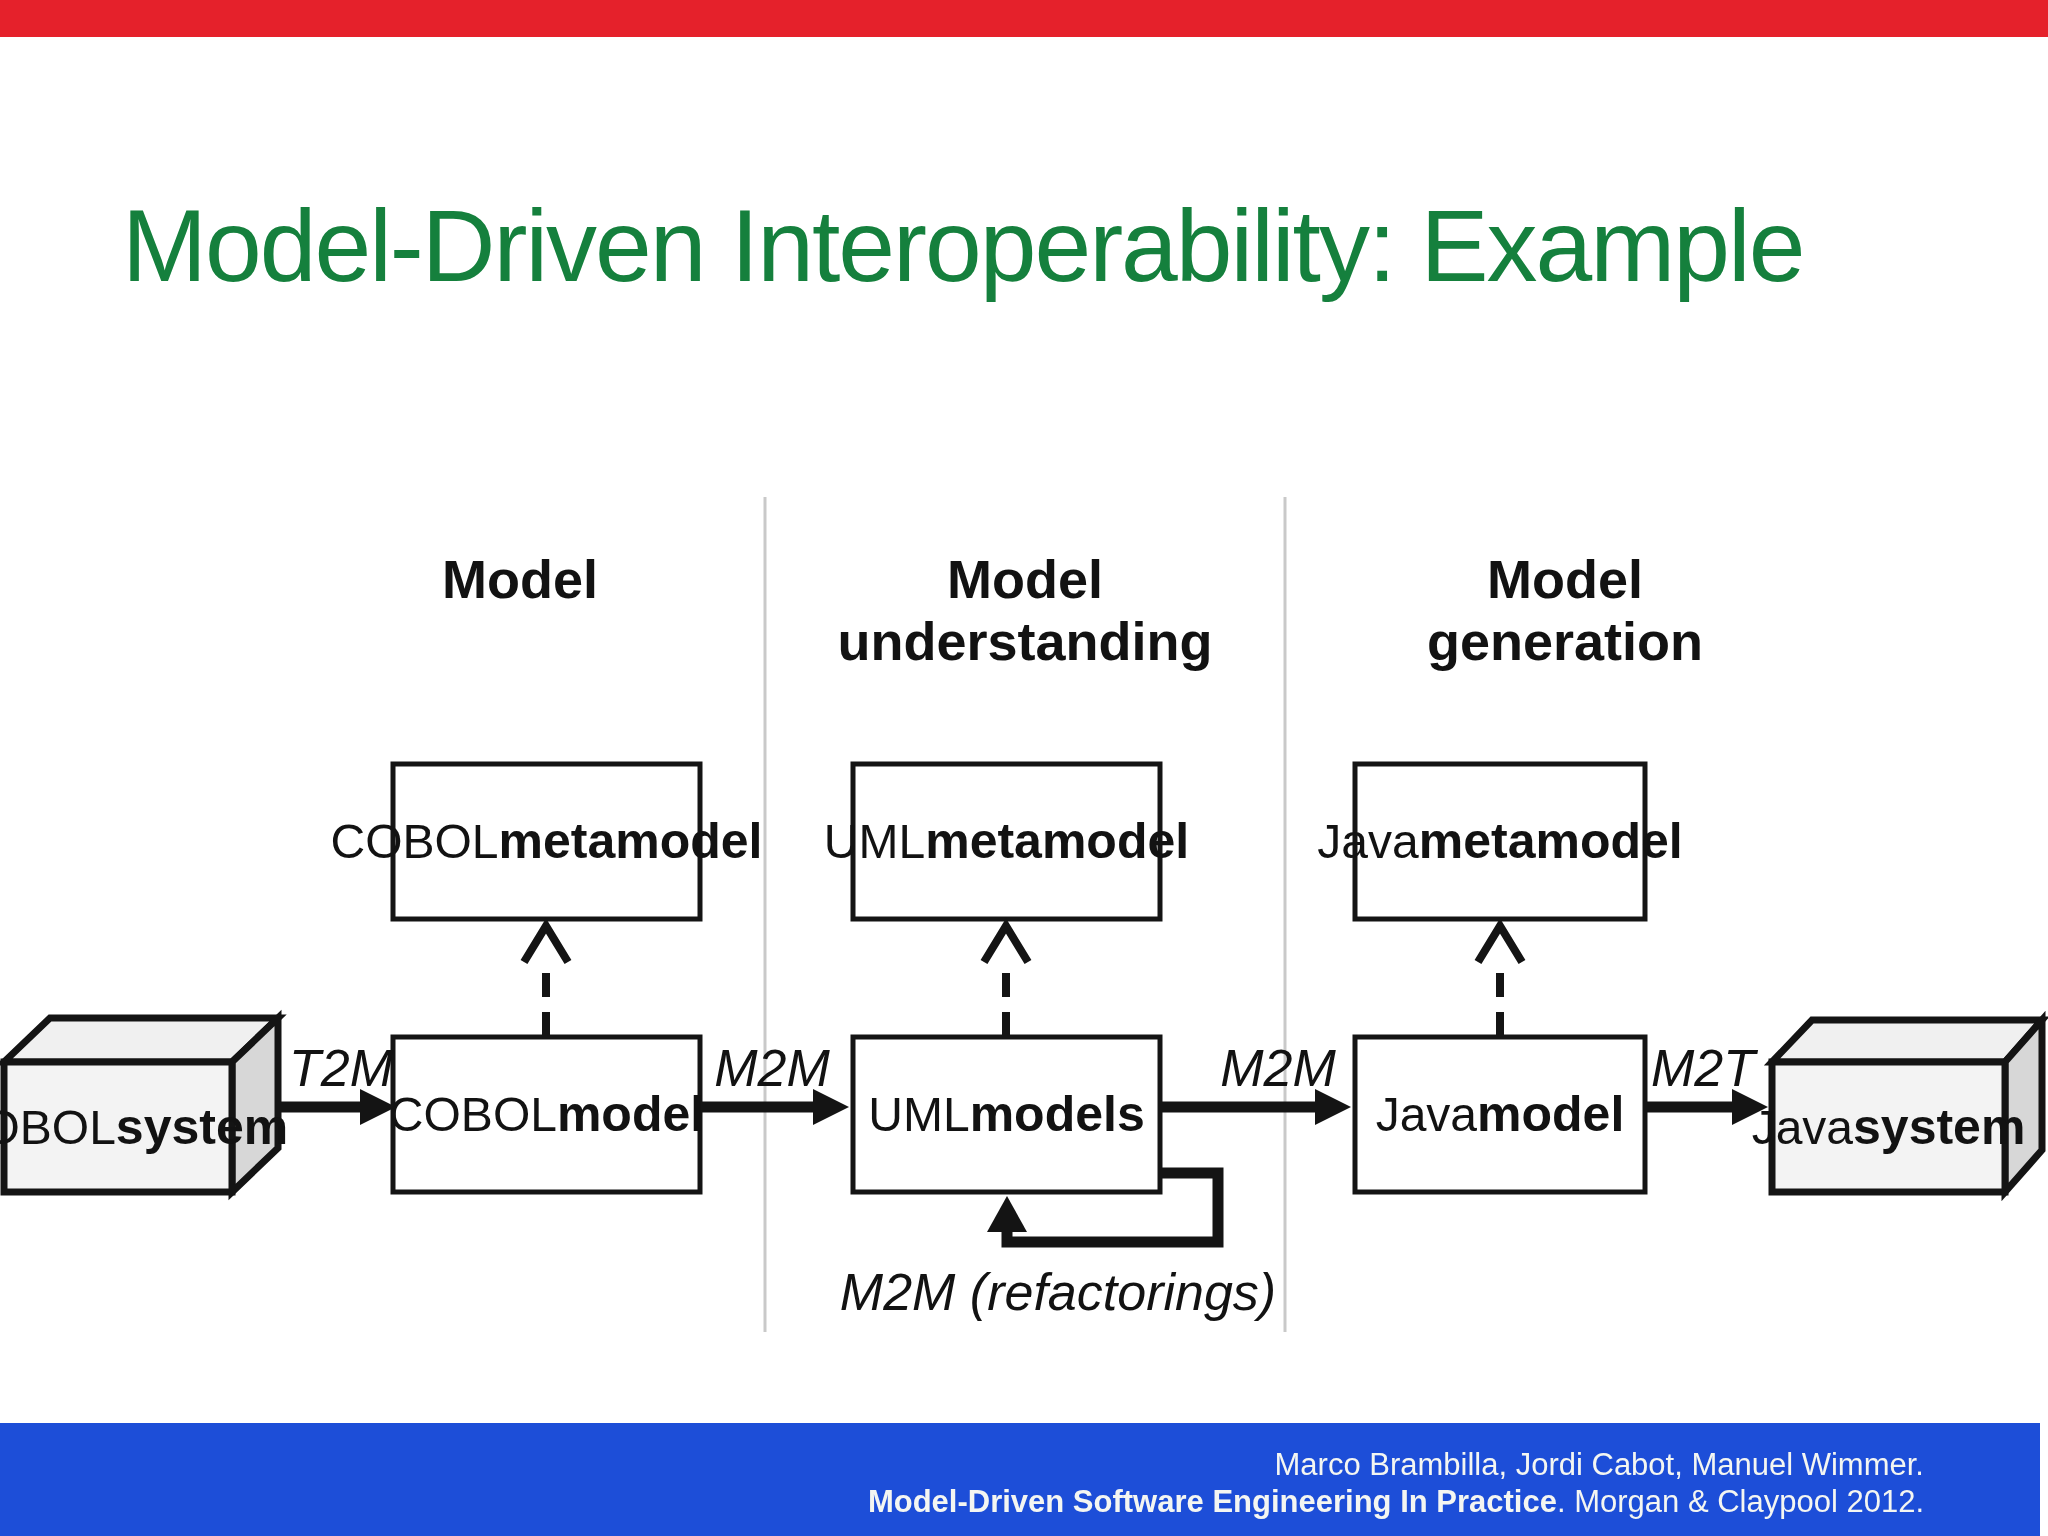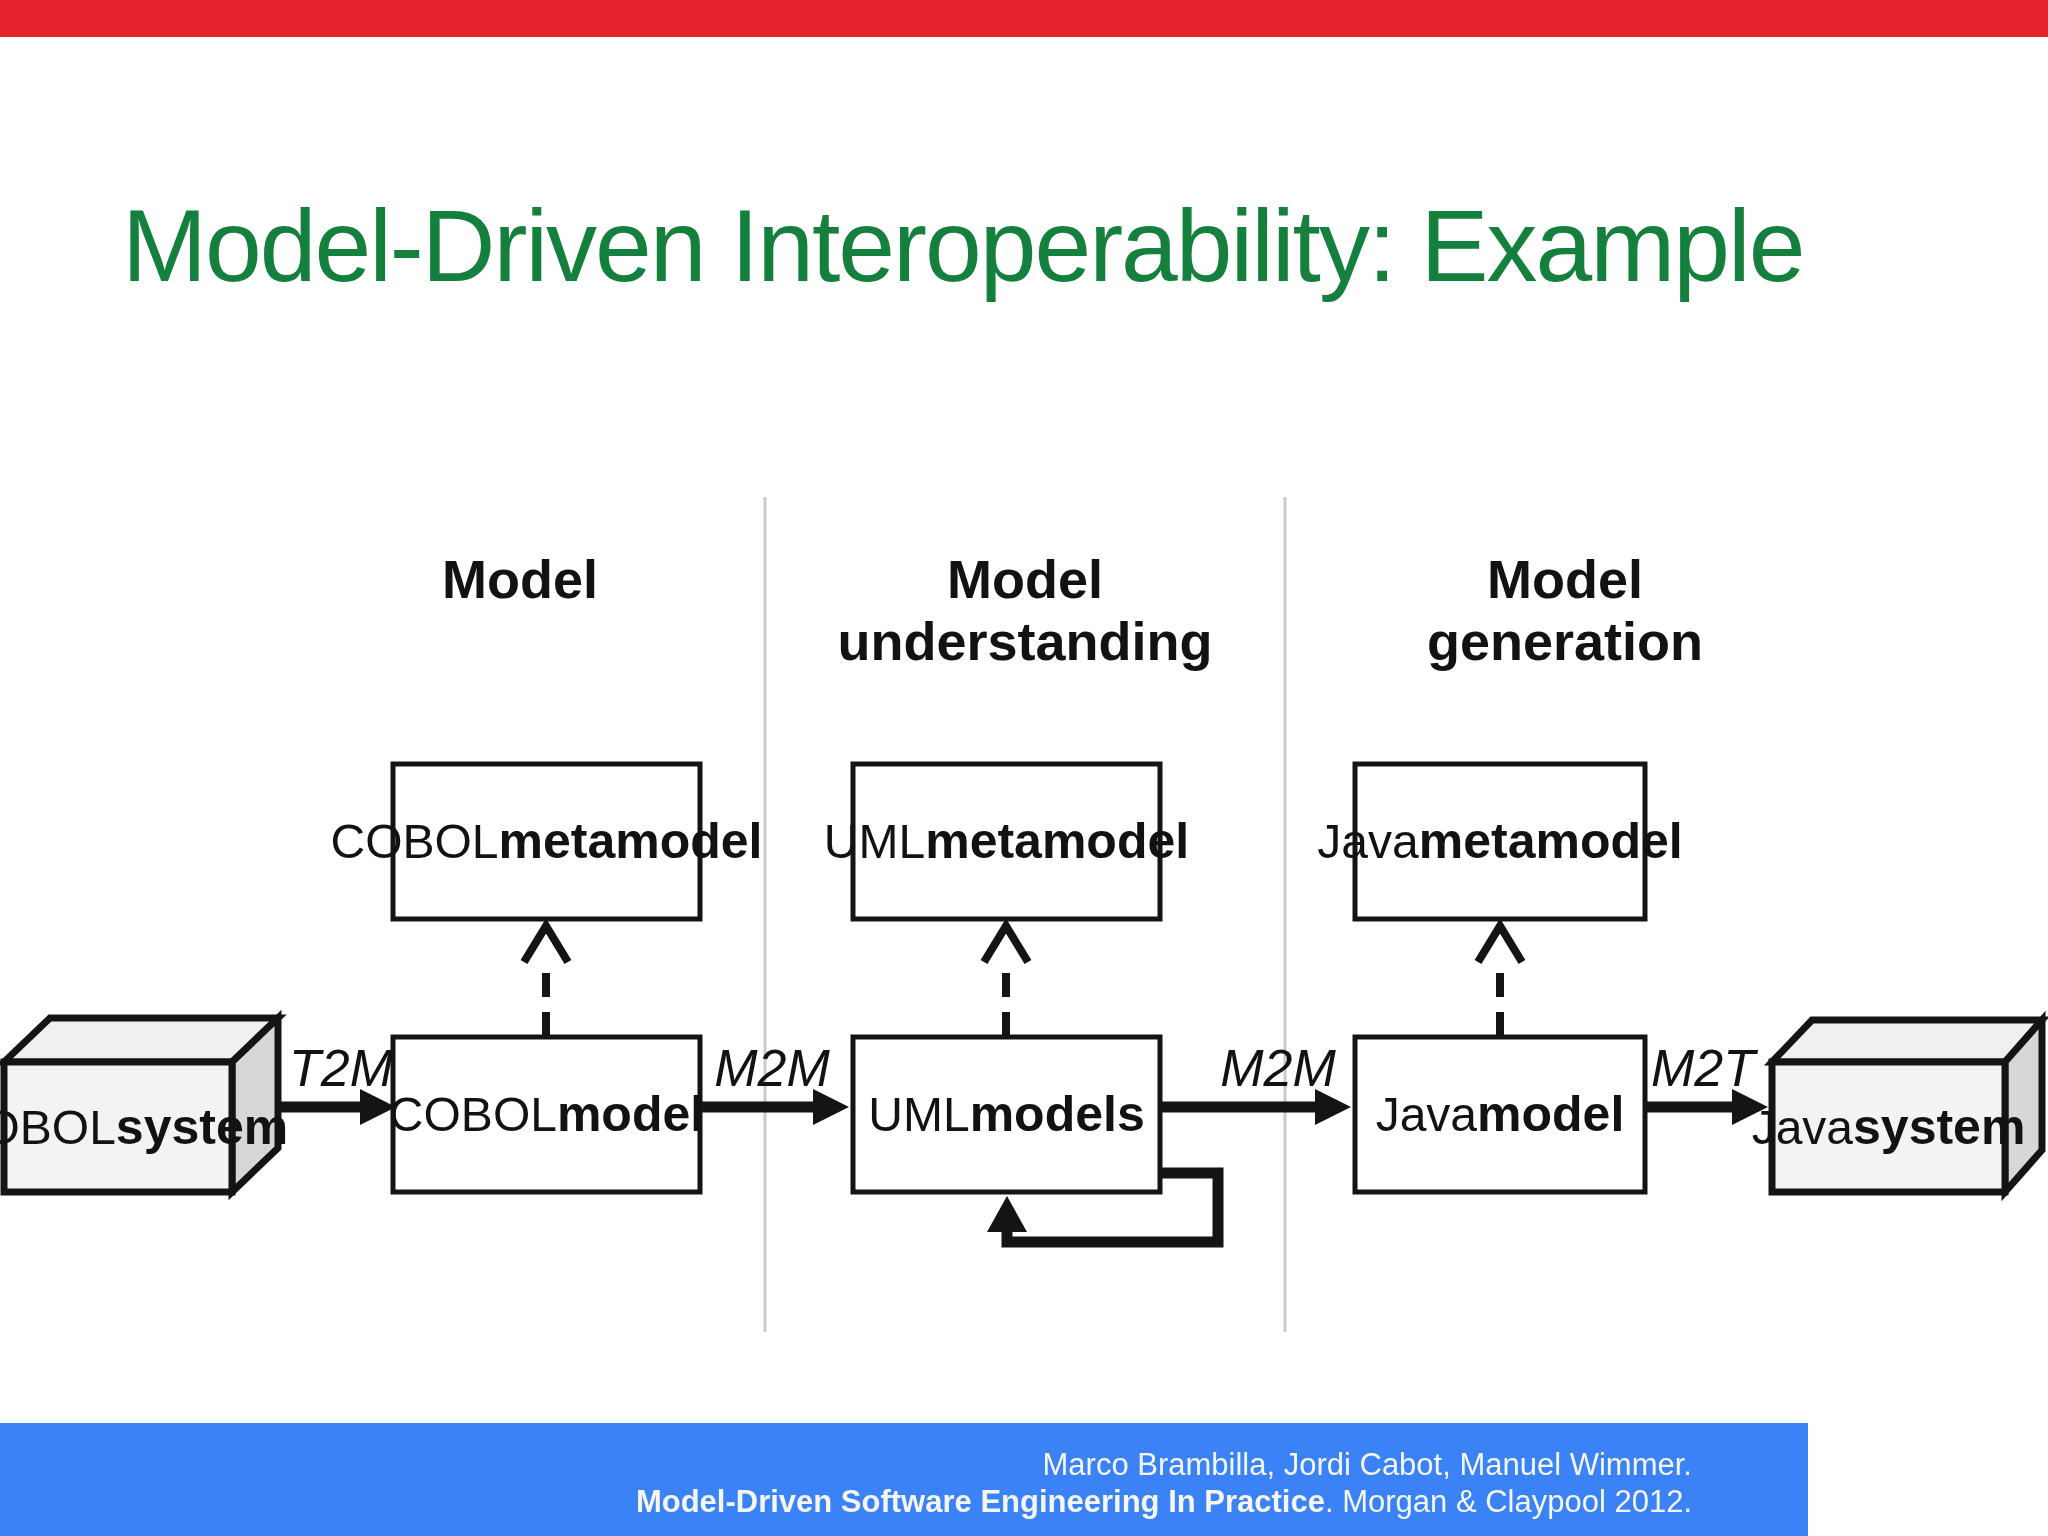--- a/index.html
+++ b/index.html
@@ -21,21 +21,21 @@
     position:absolute;display:flex;flex-direction:row;align-items:center;justify-content:center;
     text-align:center;color:#121212;line-height:57px;
   }
   .node-label .ln1{font-size:48px;font-weight:400;}
   .node-label .ln2{font-size:50px;font-weight:700;}
   .edge-label{
     position:absolute;transform:translateX(-50%);
     font-size:52px;font-weight:400;color:#121212;line-height:52px;white-space:nowrap;font-style:italic;
   }
   .footer{
-    position:absolute;left:0;top:1423px;width:1808px;height:113px;background:#3b82f6;
+    position:absolute;left:0;top:1423px;width:2040px;height:113px;background:#1d4ed8;
   }
   .footer-text{
     position:absolute;left:0;right:116px;top:23px;text-align:right;color:#f4f6f2;
     font-size:31px;line-height:37px;
   }
   .footer-text .bold{font-weight:700;}
 </style>
 </head>
 <body>
 
@@ -148,20 +148,21 @@
   </div>
   <div class="node-label" style="left:1772px;top:1062px;width:233px;height:130px;">
     <span class="ln1">Java</span>
     <span class="ln2">system</span>
   </div>
 
   <div class="edge-label" style="left:341px;top:1042px">T2M</div>
   <div class="edge-label" style="left:772px;top:1042px">M2M</div>
   <div class="edge-label" style="left:1278px;top:1042px">M2M</div>
   <div class="edge-label" style="left:1703px;top:1042px">M2T</div>
+  <div class="edge-label" style="left:1058px;top:1266px">M2M (refactorings)</div>
 
   <div class="footer">
     <div class="footer-text">
       <div>Marco Brambilla, Jordi Cabot, Manuel Wimmer.</div>
       <div><span class="bold">Model-Driven Software Engineering In Practice</span><span>. Morgan &amp; Claypool 2012.</span></div>
     </div>
 
   </div>
 
 </div>

